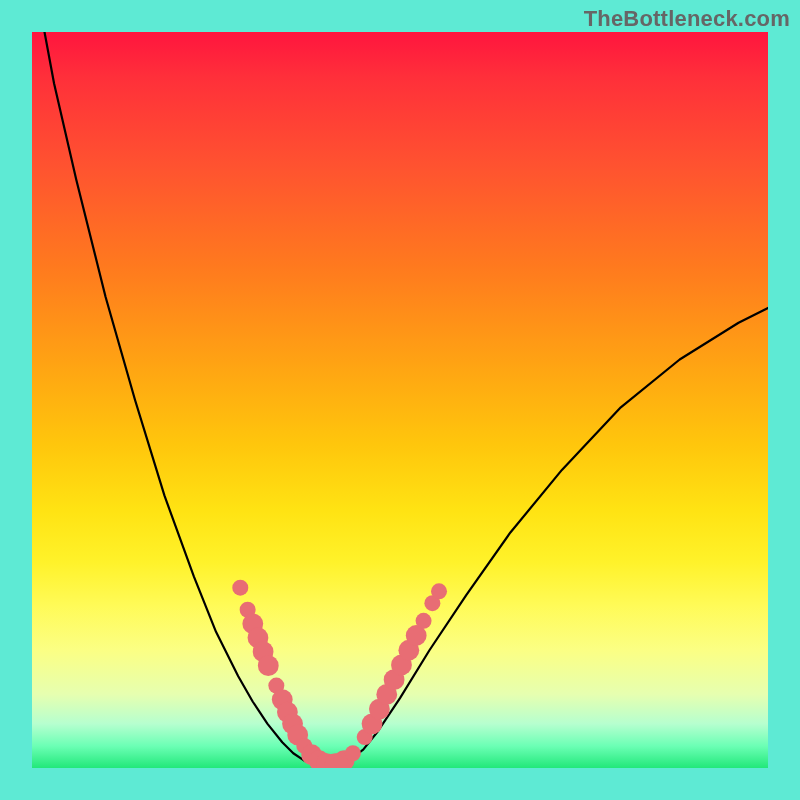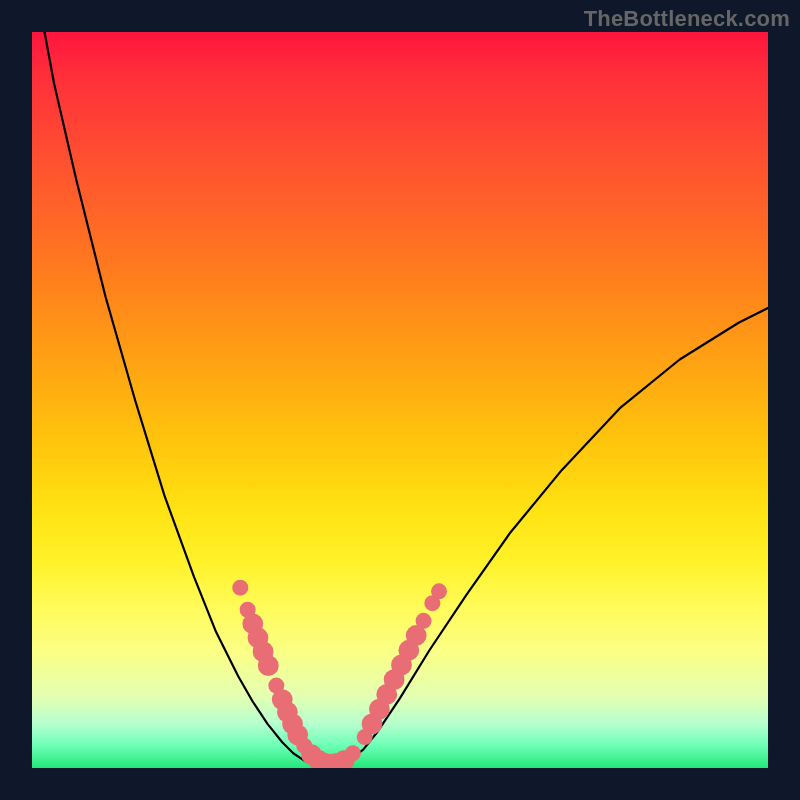--- a/index.html
+++ b/index.html
@@ -8,21 +8,21 @@
     width: 800px;
     height: 800px;
     background: #000;
     font-family: Arial, Helvetica, sans-serif;
     overflow: hidden;
   }
   .frame {
     position: relative;
     width: 800px;
     height: 800px;
-    background: #0f172a;
+    background: #5eead4;
   }
   .watermark {
     position: absolute;
     top: 6px;
     right: 10px;
     color: #666;
     font-size: 22px;
     font-weight: 600;
     letter-spacing: 0.2px;
     z-index: 10;

